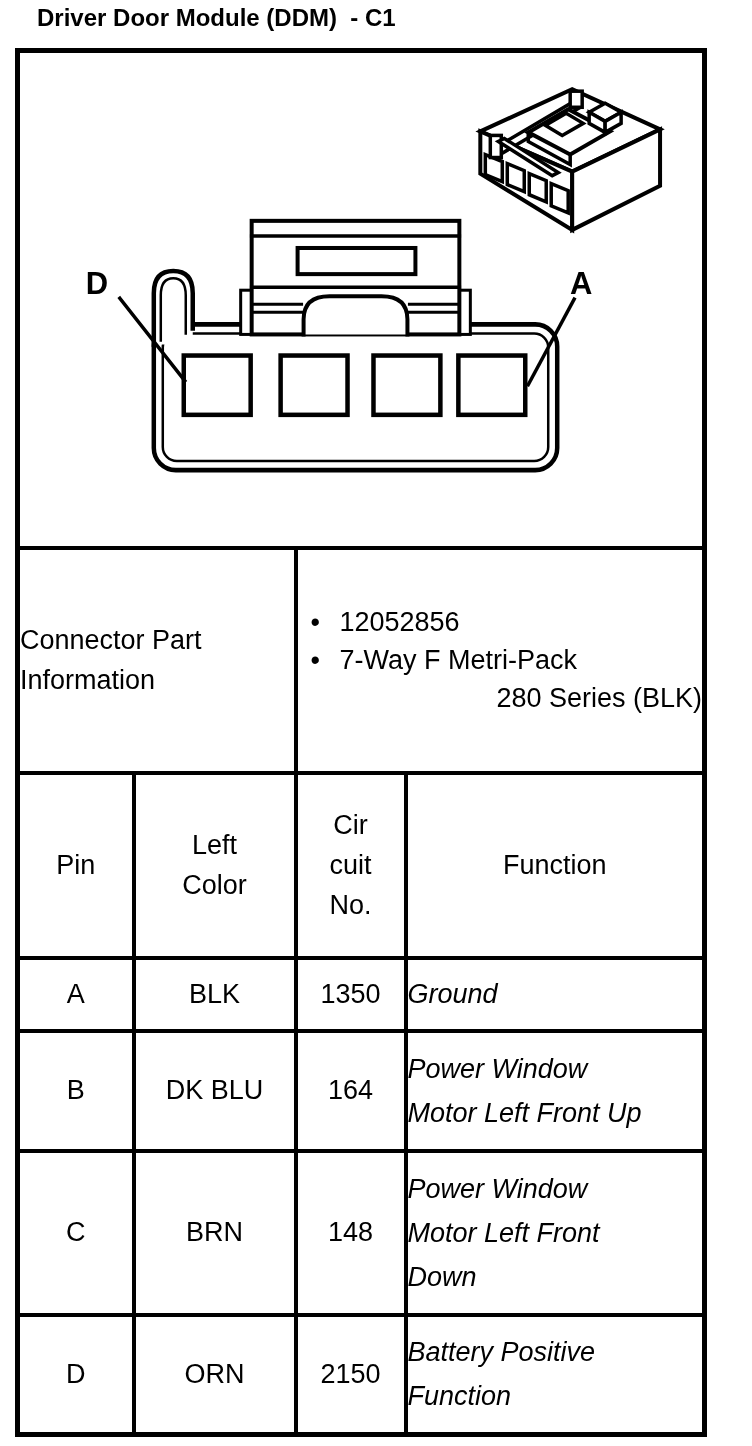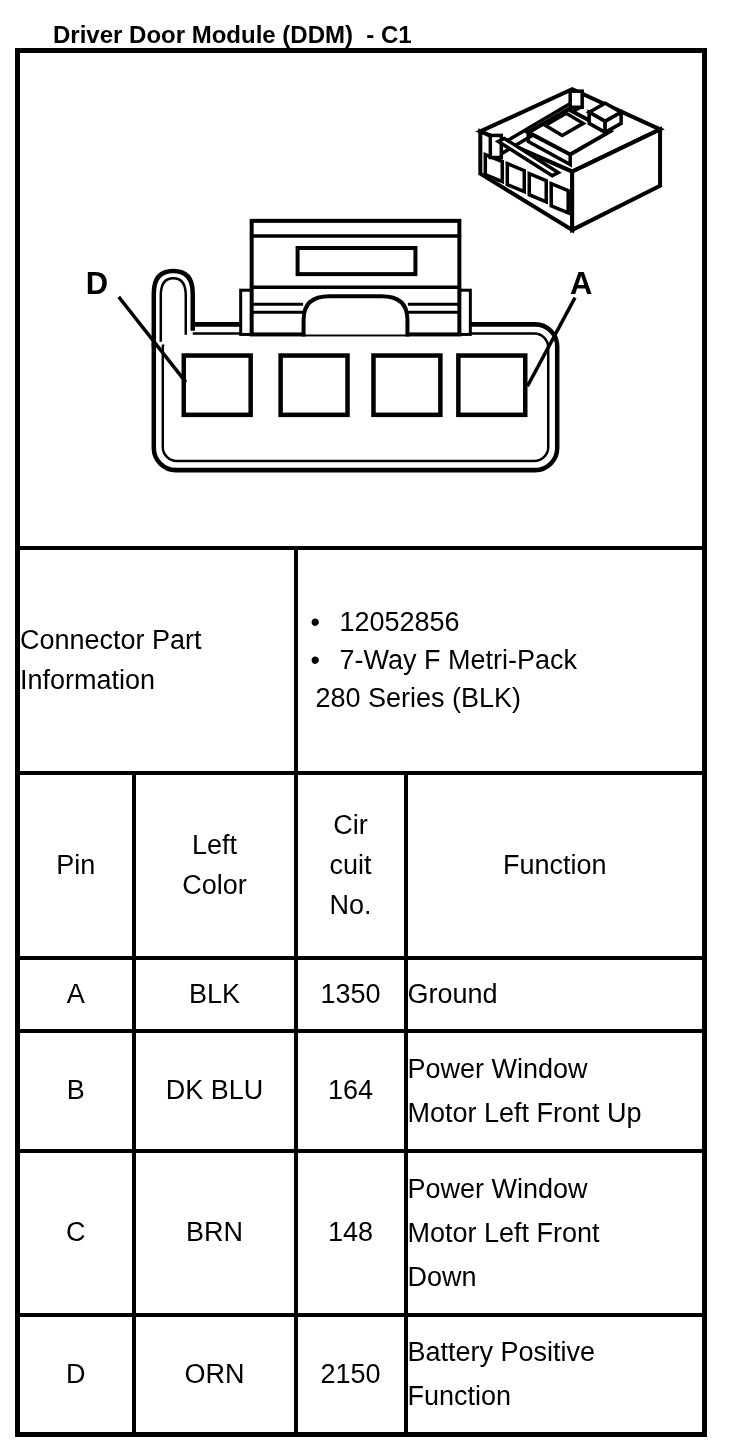--- a/index.html
+++ b/index.html
@@ -5,25 +5,24 @@
   html,body{margin:0;padding:0;background:#fff;}
   .page{
     position:relative;
     width:752px;height:1446px;
     background:#fff;
     font-family:"Liberation Sans", sans-serif;
     color:#000;
     overflow:hidden;
   }
   .title{
-    position:absolute;left:37px;top:21px;
+    position:absolute;left:37px;top:4px;
     font-size:24px;font-weight:700;
     white-space:pre;
     letter-spacing:0px;
-    margin-left:16px;
   }
   table.conn{
     position:absolute;left:15px;top:48px;
     width:692px;
     border-collapse:collapse;
     table-layout:fixed;
     border:5px solid #000;
   }
   table.conn td, table.conn th{
     border:4px solid #000;
@@ -45,34 +44,35 @@
     font-weight:700;font-size:28px;line-height:40px;
     padding:0 18px;
   }
   td.pi-items{
     vertical-align:top;
     font-weight:700;font-size:28px;line-height:38px;
     padding-top:16px;
   }
   .pi-line{display:flex;padding-left:13px;}
   .pi-bullet{width:29px;flex:0 0 29px;}
-  .pi-cont{padding-left:18px;}
+  .pi-cont{padding-left:18px;text-align:right;}
   th.colhead{
     vertical-align:bottom;
     text-align:center;
     font-weight:700;font-size:28px;line-height:40px;
     padding-bottom:14px;
     white-space:pre-line;
   }
   td.c-pin, td.c-wire, td.c-circuit{text-align:center;}
   td.c-func{
     text-align:left;
     padding-left:13px;
     white-space:pre-line;
     line-height:44px;
+    font-style:italic;
   }
 </style>
 </head>
 <body>
 
 <div class="page">
 
   <div class="title">Driver Door Module (DDM)  - C1</div>
 
   <table class="conn">

